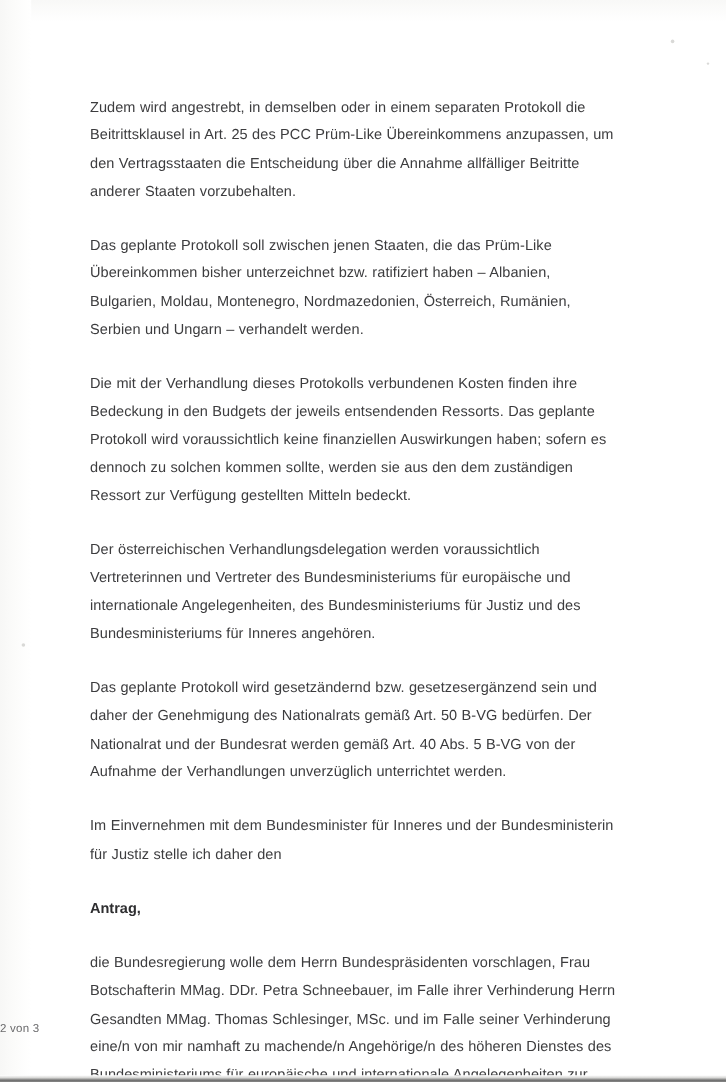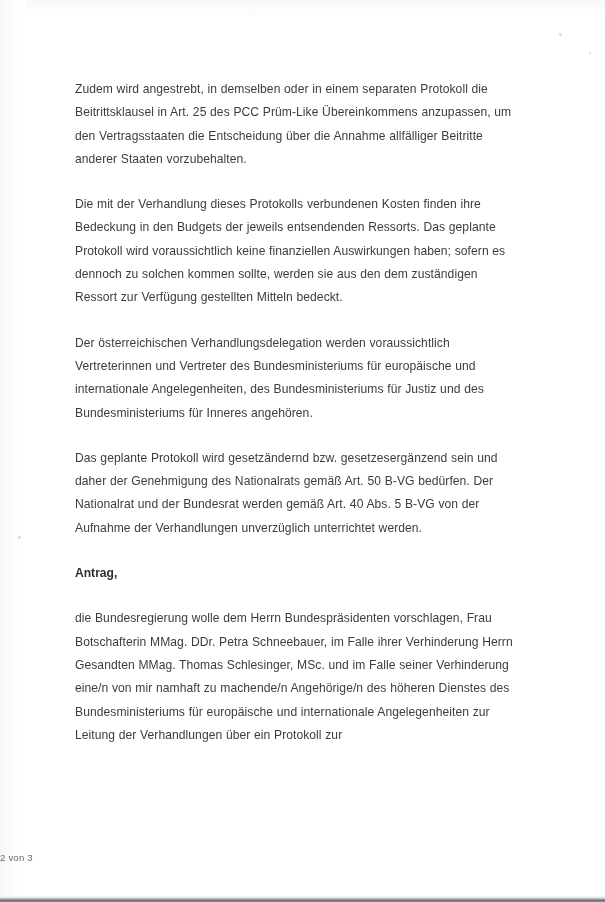--- a/index.html
+++ b/index.html
@@ -94,27 +94,29 @@
   <div id="scan-tint-top"></div>
   <div id="scan-tint-left"></div>
   <div id="speck-a"></div>
   <div id="speck-b"></div>
   <div id="speck-c"></div>
 
   <div id="content">
 
     <p class="para">Zudem wird angestrebt, in demselben oder in einem separaten Protokoll die Beitrittsklausel in Art. 25 des PCC Prüm-Like Übereinkommens anzupassen, um den Vertragsstaaten die Entscheidung über die Annahme allfälliger Beitritte anderer Staaten vorzubehalten.</p>
 
+    <p class="para">Das geplante Protokoll soll zwischen jenen Staaten, die das Prüm-Like Übereinkommen bisher unterzeichnet bzw. ratifiziert haben – Albanien, Bulgarien, Moldau, Montenegro, Nordmazedonien, Österreich, Rumänien, Serbien und Ungarn – verhandelt werden.</p>
 
     <p class="para">Die mit der Verhandlung dieses Protokolls verbundenen Kosten finden ihre Bedeckung in den Budgets der jeweils entsendenden Ressorts. Das geplante Protokoll wird voraussichtlich keine finanziellen Auswirkungen haben; sofern es dennoch zu solchen kommen sollte, werden sie aus den dem zuständigen Ressort zur Verfügung gestellten Mitteln bedeckt.</p>
 
     <p class="para">Der österreichischen Verhandlungsdelegation werden voraussichtlich Vertreterinnen und Vertreter des Bundesministeriums für europäische und internationale Angelegenheiten, des Bundesministeriums für Justiz und des Bundesministeriums für Inneres angehören.</p>
 
     <p class="para">Das geplante Protokoll wird gesetzändernd bzw. gesetzesergänzend sein und daher der Genehmigung des Nationalrats gemäß Art. 50 B-VG bedürfen. Der Nationalrat und der Bundesrat werden gemäß Art. 40 Abs. 5 B-VG von der Aufnahme der Verhandlungen unverzüglich unterrichtet werden.</p>
 
+    <p class="para">Im Einvernehmen mit dem Bundesminister für Inneres und der Bundesministerin für Justiz stelle ich daher den</p>
 
     <p class="heading">Antrag,</p>
 
     <p class="para last">die Bundesregierung wolle dem Herrn Bundespräsidenten vorschlagen, Frau Botschafterin MMag. DDr. Petra Schneebauer, im Falle ihrer Verhinderung Herrn Gesandten MMag. Thomas Schlesinger, MSc. und im Falle seiner Verhinderung eine/n von mir namhaft zu machende/n Angehörige/n des höheren Dienstes des Bundesministeriums für europäische und internationale Angelegenheiten zur Leitung der Verhandlungen über ein Protokoll zur</p>
   </div>
 
   <div id="footer">2 von 3</div>
 
   <div id="scan-edge-bottom"></div>
 </div>

